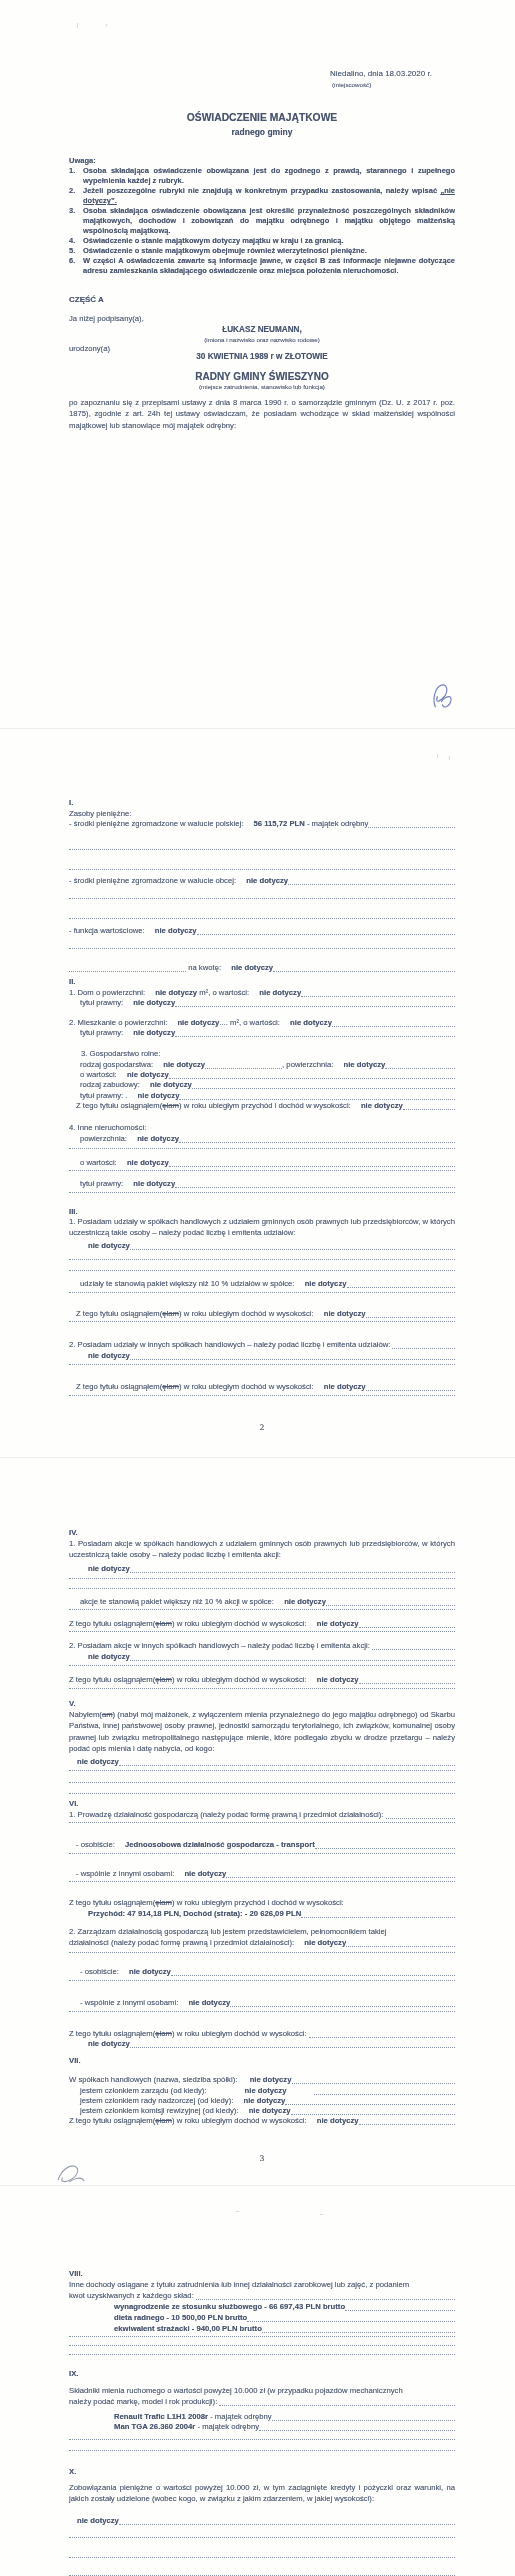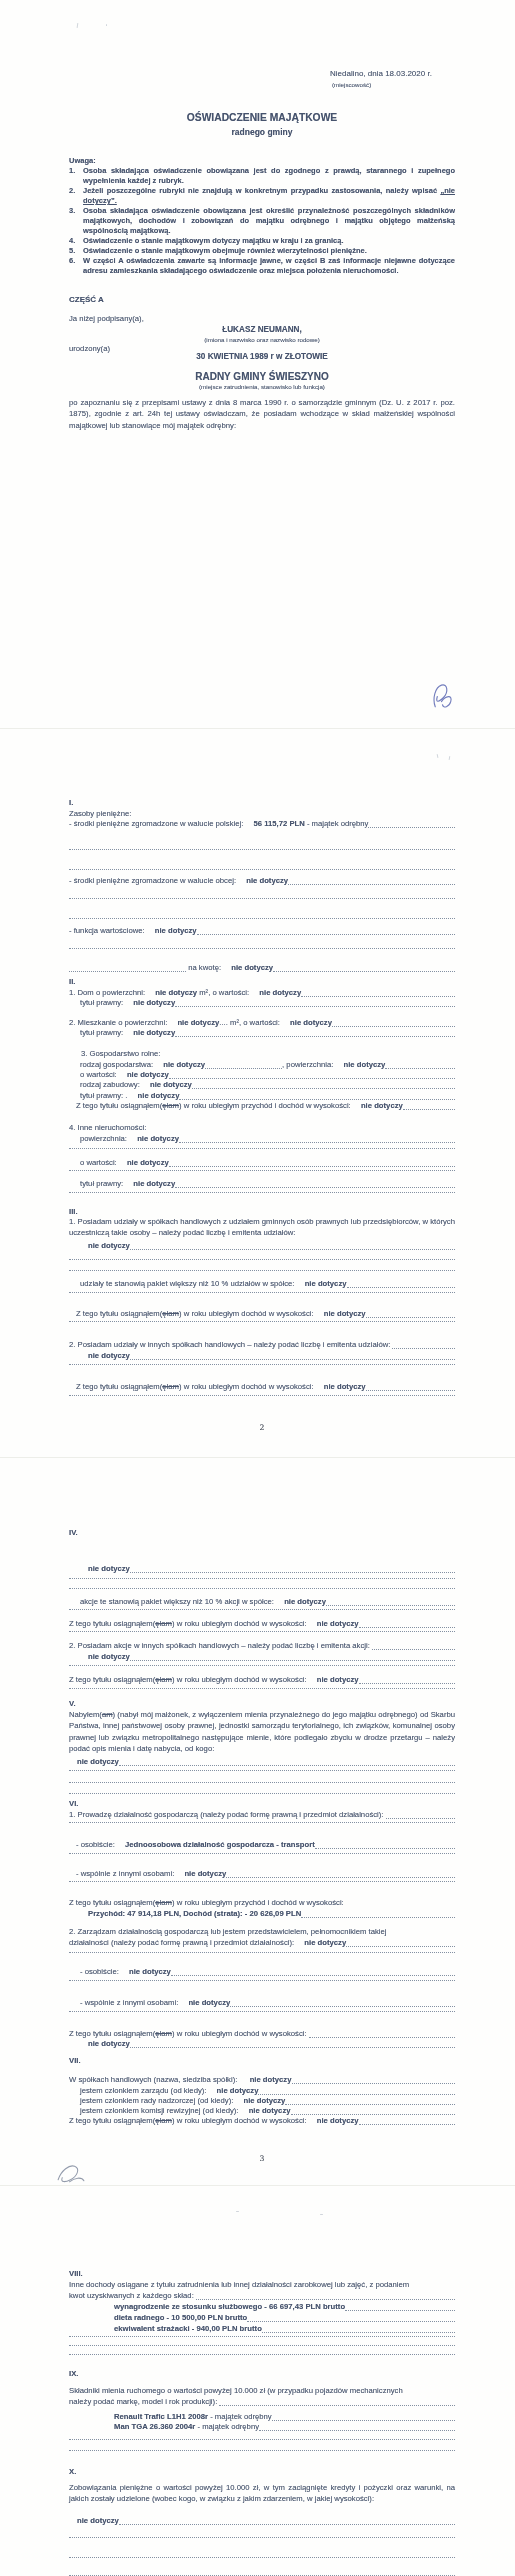--- a/index.html
+++ b/index.html
@@ -232,20 +232,21 @@
     <div class="blk fill fl" style="left: 76px; top: 1382px; width: 379px;">
       <span class="t">Z tego tytułu osiągnąłem(</span>
       <span class="t ts">ęłam</span>
       <span class="t">) w roku ubiegłym dochód w wysokości: </span>
       <span class="t tb">nie dotyczy</span>
       <span class="d"></span>
     </div>
     <div class="blk dots" style="left: 69px; top: 1394px; width: 386px;"></div>
     <div class="blk pagenum" style="left: 69px; top: 1423px; width: 386px;">2</div>
     <div class="blk text bb" style="left: 69px; top: 1528px; width: 386px;">IV.</div>
+    <div class="blk para jj" style="left: 69px; top: 1539px; width: 386px; line-height: 10.8px;">1. Posiadam akcje w spółkach handlowych z udziałem gminnych osób prawnych lub przedsiębiorców, w których uczestniczą takie osoby – należy podać liczbę i emitenta akcji:</div>
     <div class="blk fill fl" style="left: 80px; top: 1564px; width: 375px;">
       <span class="t tb">nie dotyczy</span>
       <span class="d"></span>
     </div>
     <div class="blk dots" style="left: 69px; top: 1577px; width: 386px;"></div>
     <div class="blk dots" style="left: 69px; top: 1587px; width: 386px;"></div>
     <div class="blk fill fl" style="left: 80px; top: 1597px; width: 375px;">
       <span class="t">akcje te stanowią pakiet większy niż 10 % akcji w spółce: </span>
       <span class="t tb">nie dotyczy</span>
       <span class="d"></span>
@@ -336,21 +337,21 @@
     <div class="blk fill fl" style="left: 80px; top: 2039px; width: 375px;">
       <span class="t tb">nie dotyczy</span>
       <span class="d"></span>
     </div>
     <div class="blk text bb" style="left: 69px; top: 2056px; width: 386px;">VII.</div>
     <div class="blk fill fl" style="left: 69px; top: 2075px; width: 386px;">
       <span class="t">W spółkach handlowych (nazwa, siedziba spółki):  </span>
       <span class="t tb">nie dotyczy</span>
       <span class="d"></span>
     </div>
-    <div class="blk fill fl" style="left: 80px; top: 2086px; width: 375px;">
+    <div class="blk fill fl" style="left: 80px; top: 2086px; width: 375px; gap: 28px;">
       <span class="t">jestem członkiem zarządu (od kiedy): </span>
       <span class="t tb">nie dotyczy</span>
       <span class="d"></span>
     </div>
     <div class="blk fill fl" style="left: 80px; top: 2096px; width: 375px;">
       <span class="t">jestem członkiem rady nadzorczej (od kiedy): </span>
       <span class="t tb">nie dotyczy</span>
       <span class="d"></span>
     </div>
     <div class="blk fill fl" style="left: 80px; top: 2106px; width: 375px;">

